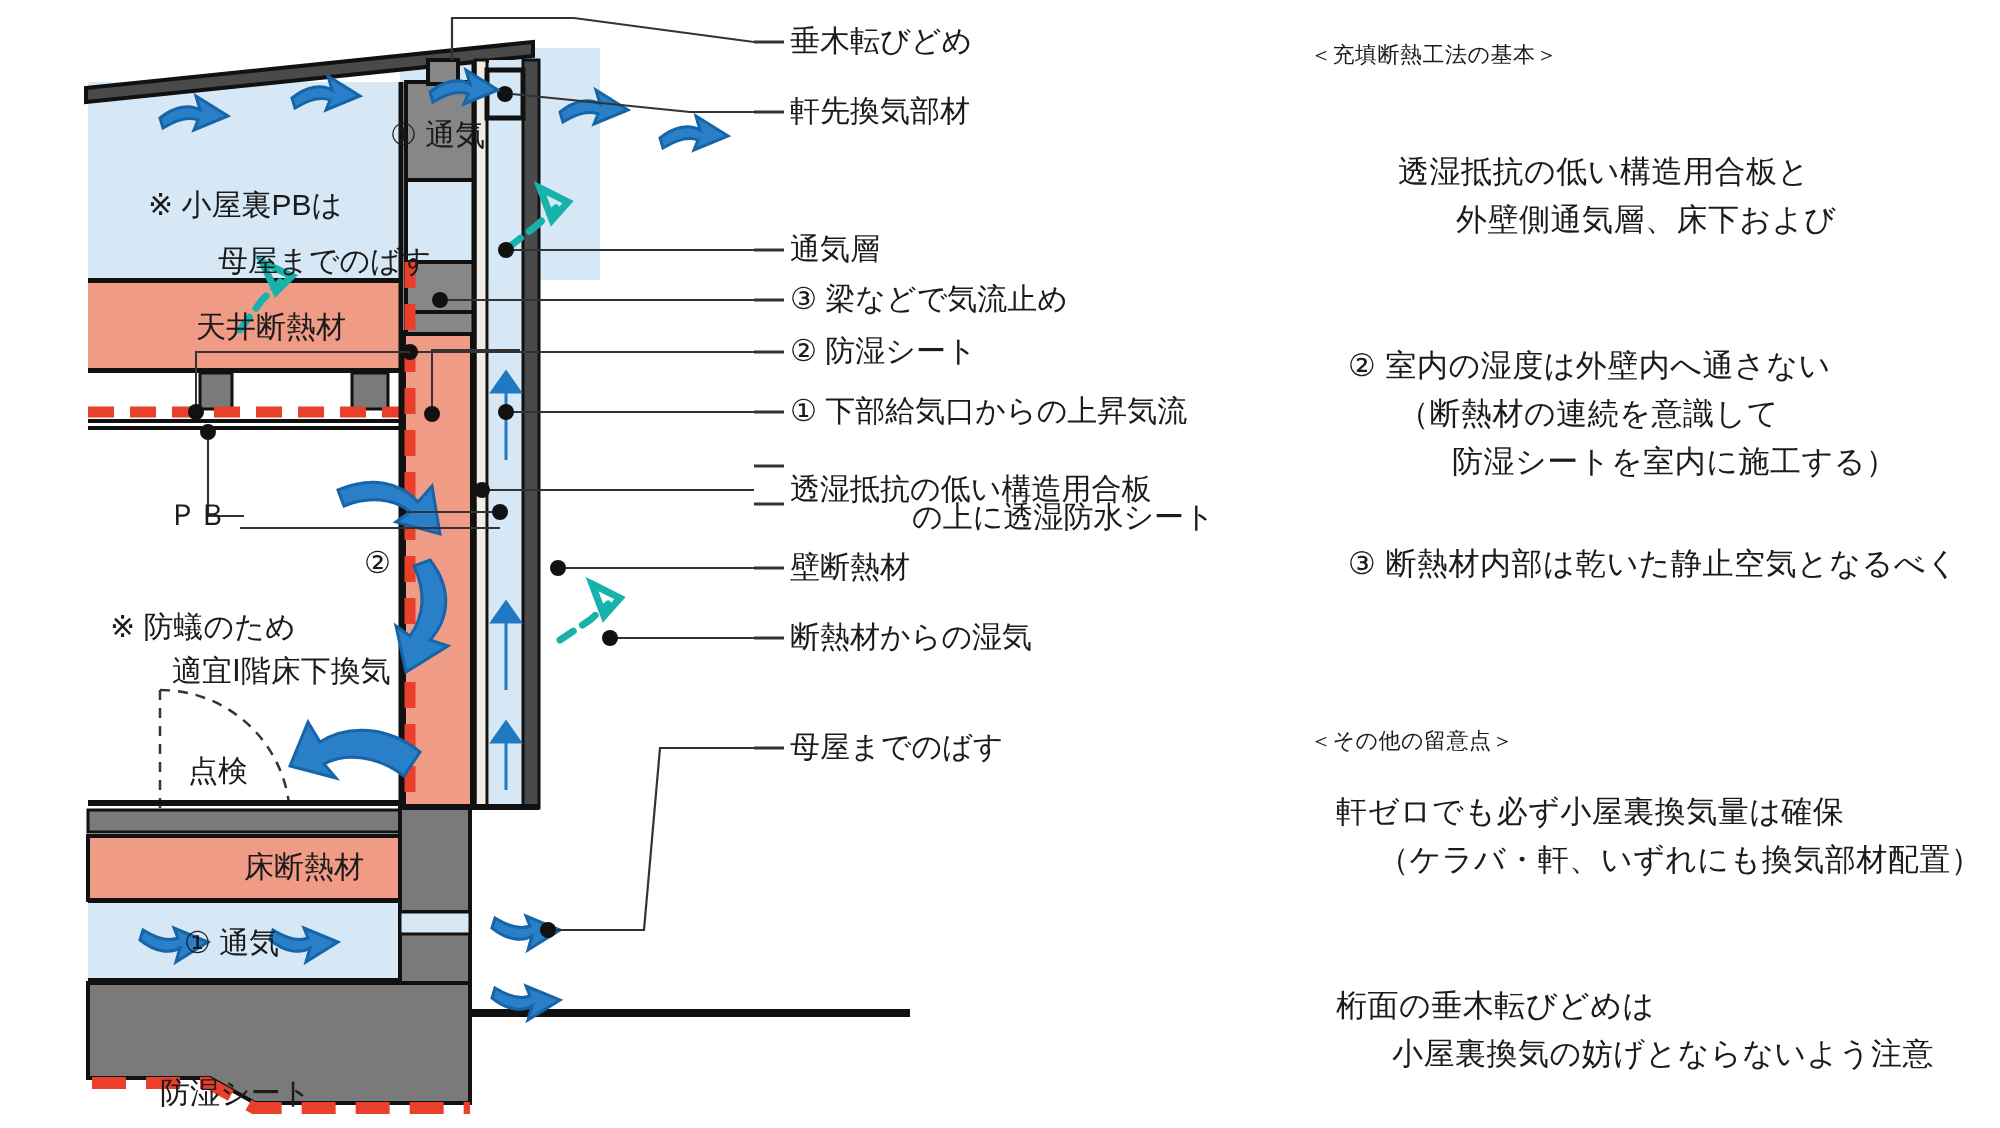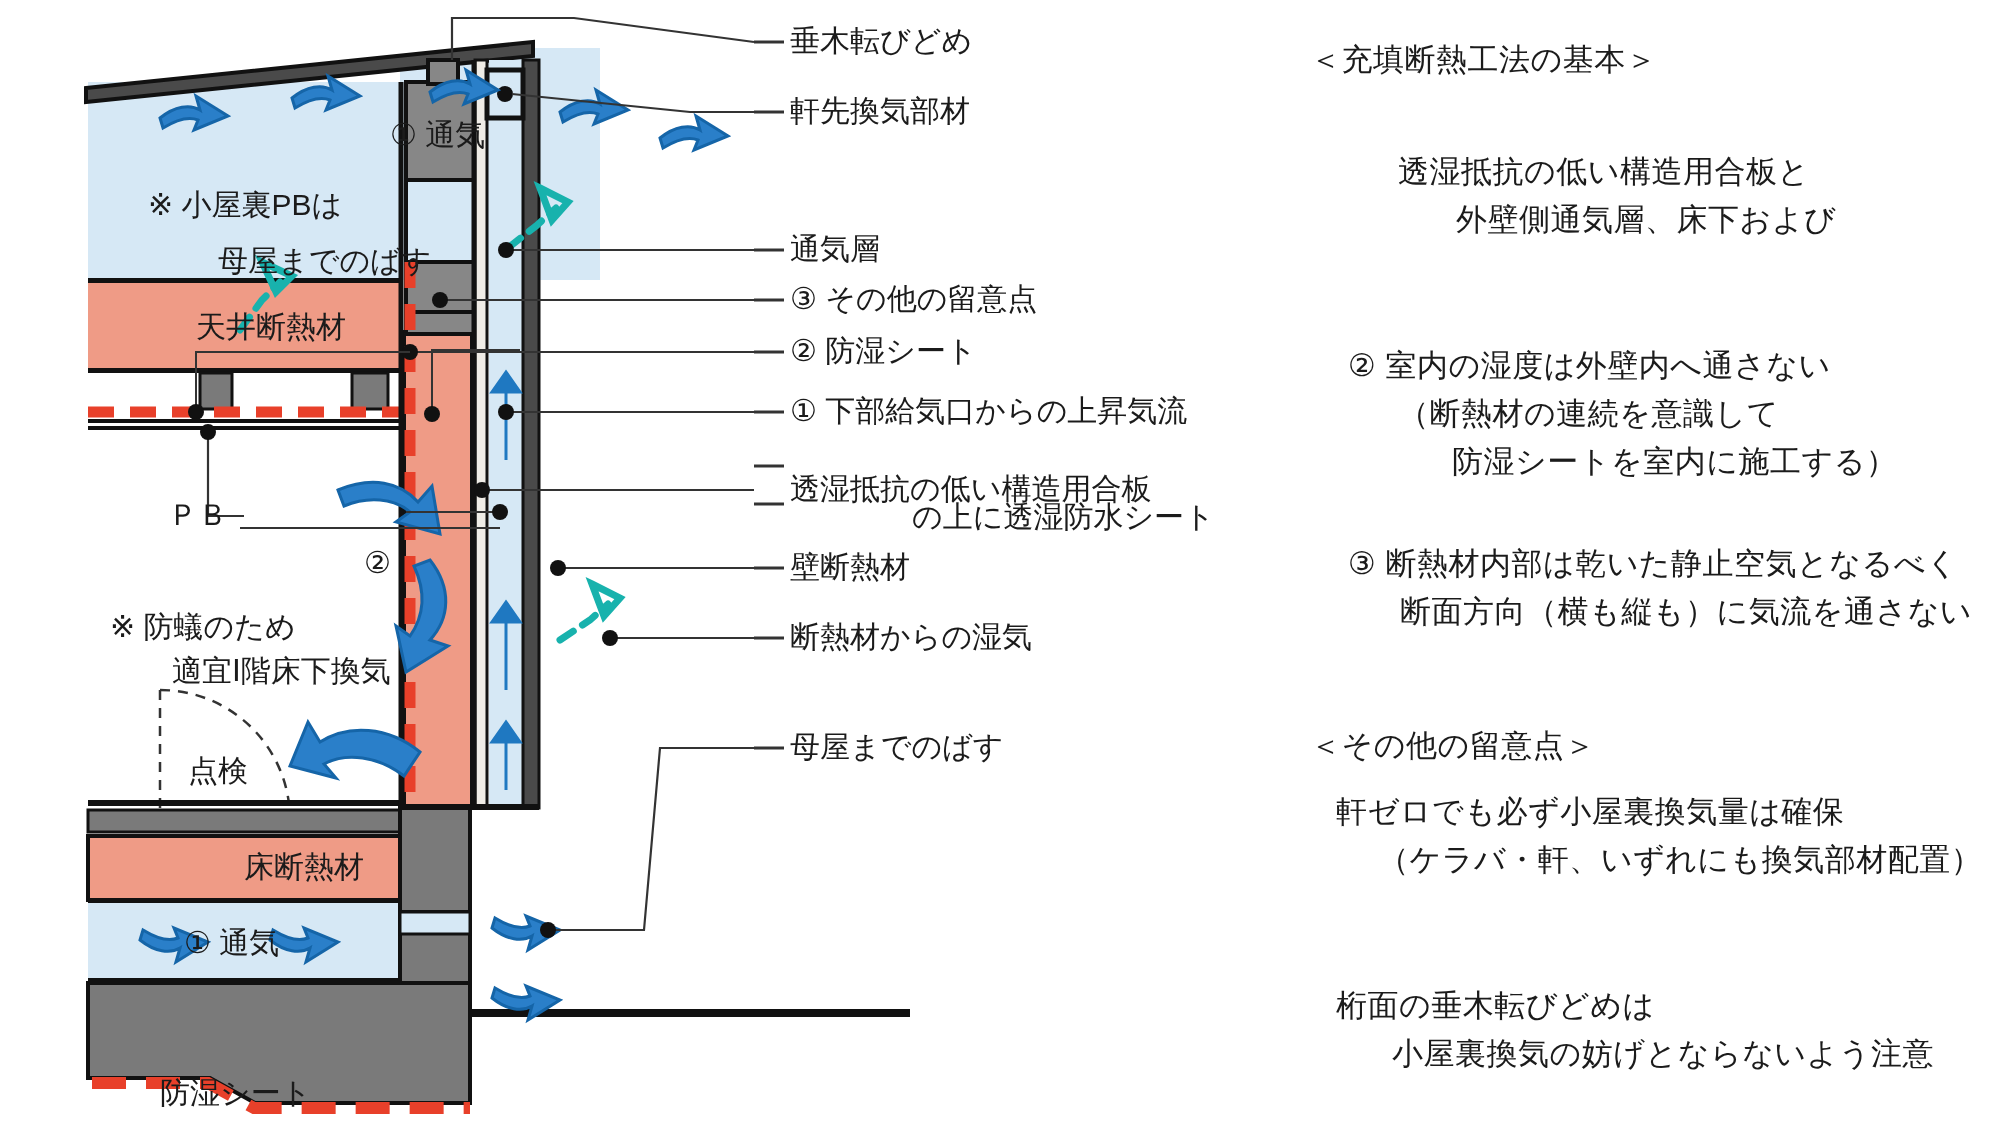--- a/index.html
+++ b/index.html
@@ -4,21 +4,21 @@
 <style>
   html,body{margin:0;padding:0;background:#fff;}
   body{width:2000px;height:1128px;position:relative;overflow:hidden;
        font-family:"Liberation Sans","DejaVu Sans",sans-serif;color:#1a1a1a;}
   #stage{position:absolute;left:0;top:0;width:2000px;height:1128px;}
   svg.draw{position:absolute;left:0;top:0;width:2000px;height:1128px;}
 
   .txt{position:absolute;white-space:pre;line-height:1.0;color:#1b1b1b;}
   .lbl{font-size:30px;}
   .rt{font-size:31px;letter-spacing:0.5px;}
-  .rt-h{font-size:31px;letter-spacing:0.5px;}
+  .rt-h{font-size:22px;letter-spacing:0.5px;}
 </style>
 </head>
 <body>
 
 <div id="stage">
 
   <svg class="draw" viewBox="0 0 2000 1128">
     <defs>
       <marker id="dot" markerWidth="9" markerHeight="9" refX="4.5" refY="4.5" markerUnits="userSpaceOnUse">
         <circle cx="4.5" cy="4.5" r="4.5" fill="#111"></circle>
@@ -230,40 +230,39 @@
   <div class="txt lbl" style="left:110px;top:612px;">※ 防蟻のため</div>
   <div class="txt lbl" style="left:172px;top:656px;">適宜Ⅰ階床下換気</div>
   <div class="txt lbl" style="left:188px;top:756px;">点検</div>
   <div class="txt lbl" style="left:244px;top:852px;">床断熱材</div>
   <div class="txt lbl" style="left:184px;top:928px;">① 通気</div>
   <div class="txt lbl" style="left:160px;top:1078px;">防湿シート</div>
 
   <div class="txt lbl" style="left:790px;top:26px;">垂木転びどめ</div>
   <div class="txt lbl" style="left:790px;top:96px;">軒先換気部材</div>
   <div class="txt lbl" style="left:790px;top:234px;">通気層</div>
-  <div class="txt lbl" style="left:790px;top:284px;">③ その他の留意点</div>
+  <div class="txt lbl" style="left:790px;top:284px;">③ 梁などで気流止め</div>
   <div class="txt lbl" style="left:790px;top:336px;">② 防湿シート</div>
   <div class="txt lbl" style="left:790px;top:396px;">① 下部給気口からの上昇気流</div>
   <div class="txt lbl" style="left:790px;top:450px;margin-top:24px;">透湿抵抗の低い構造用合板</div>
   <div class="txt lbl" style="left:912px;top:502px;">の上に透湿防水シート</div>
   <div class="txt lbl" style="left:790px;top:552px;">壁断熱材</div>
   <div class="txt lbl" style="left:790px;top:622px;">断熱材からの湿気</div>
   <div class="txt lbl" style="left:790px;top:732px;">母屋までのばす</div>
 
   <div class="txt rt-h" style="left:1310px;top:44px;">＜充填断熱工法の基本＞</div>
 
   <div class="txt rt" style="left:1398px;top:156px;text-align:center;">透湿抵抗の低い構造用合板と</div>
   <div class="txt rt" style="left:1456px;top:204px;">外壁側通気層、床下および</div>
 
   <div class="txt rt" style="left:1348px;top:350px;">② 室内の湿度は外壁内へ通さない</div>
   <div class="txt rt" style="left:1398px;top:398px;">（断熱材の連続を意識して</div>
   <div class="txt rt" style="left:1452px;top:446px;">防湿シートを室内に施工する）</div>
 
   <div class="txt rt" style="left:1348px;top:548px;">③ 断熱材内部は乾いた静止空気となるべく</div>
-  <div class="txt rt" style="left:1400px;top:596px;">断面方向（横も縦も）に気流を通さない</div>
 
   <div class="txt rt-h" style="left:1310px;top:730px;">＜その他の留意点＞</div>
 
   <div class="txt rt" style="left:1336px;top:796px;">軒ゼロでも必ず小屋裏換気量は確保</div>
   <div class="txt rt" style="left:1378px;top:844px;">（ケラバ・軒、いずれにも換気部材配置）</div>
 
   <div class="txt rt" style="left:1336px;top:990px;">桁面の垂木転びどめは</div>
   <div class="txt rt" style="left:1392px;top:1038px;">小屋裏換気の妨げとならないよう注意</div>
 
 </div>

